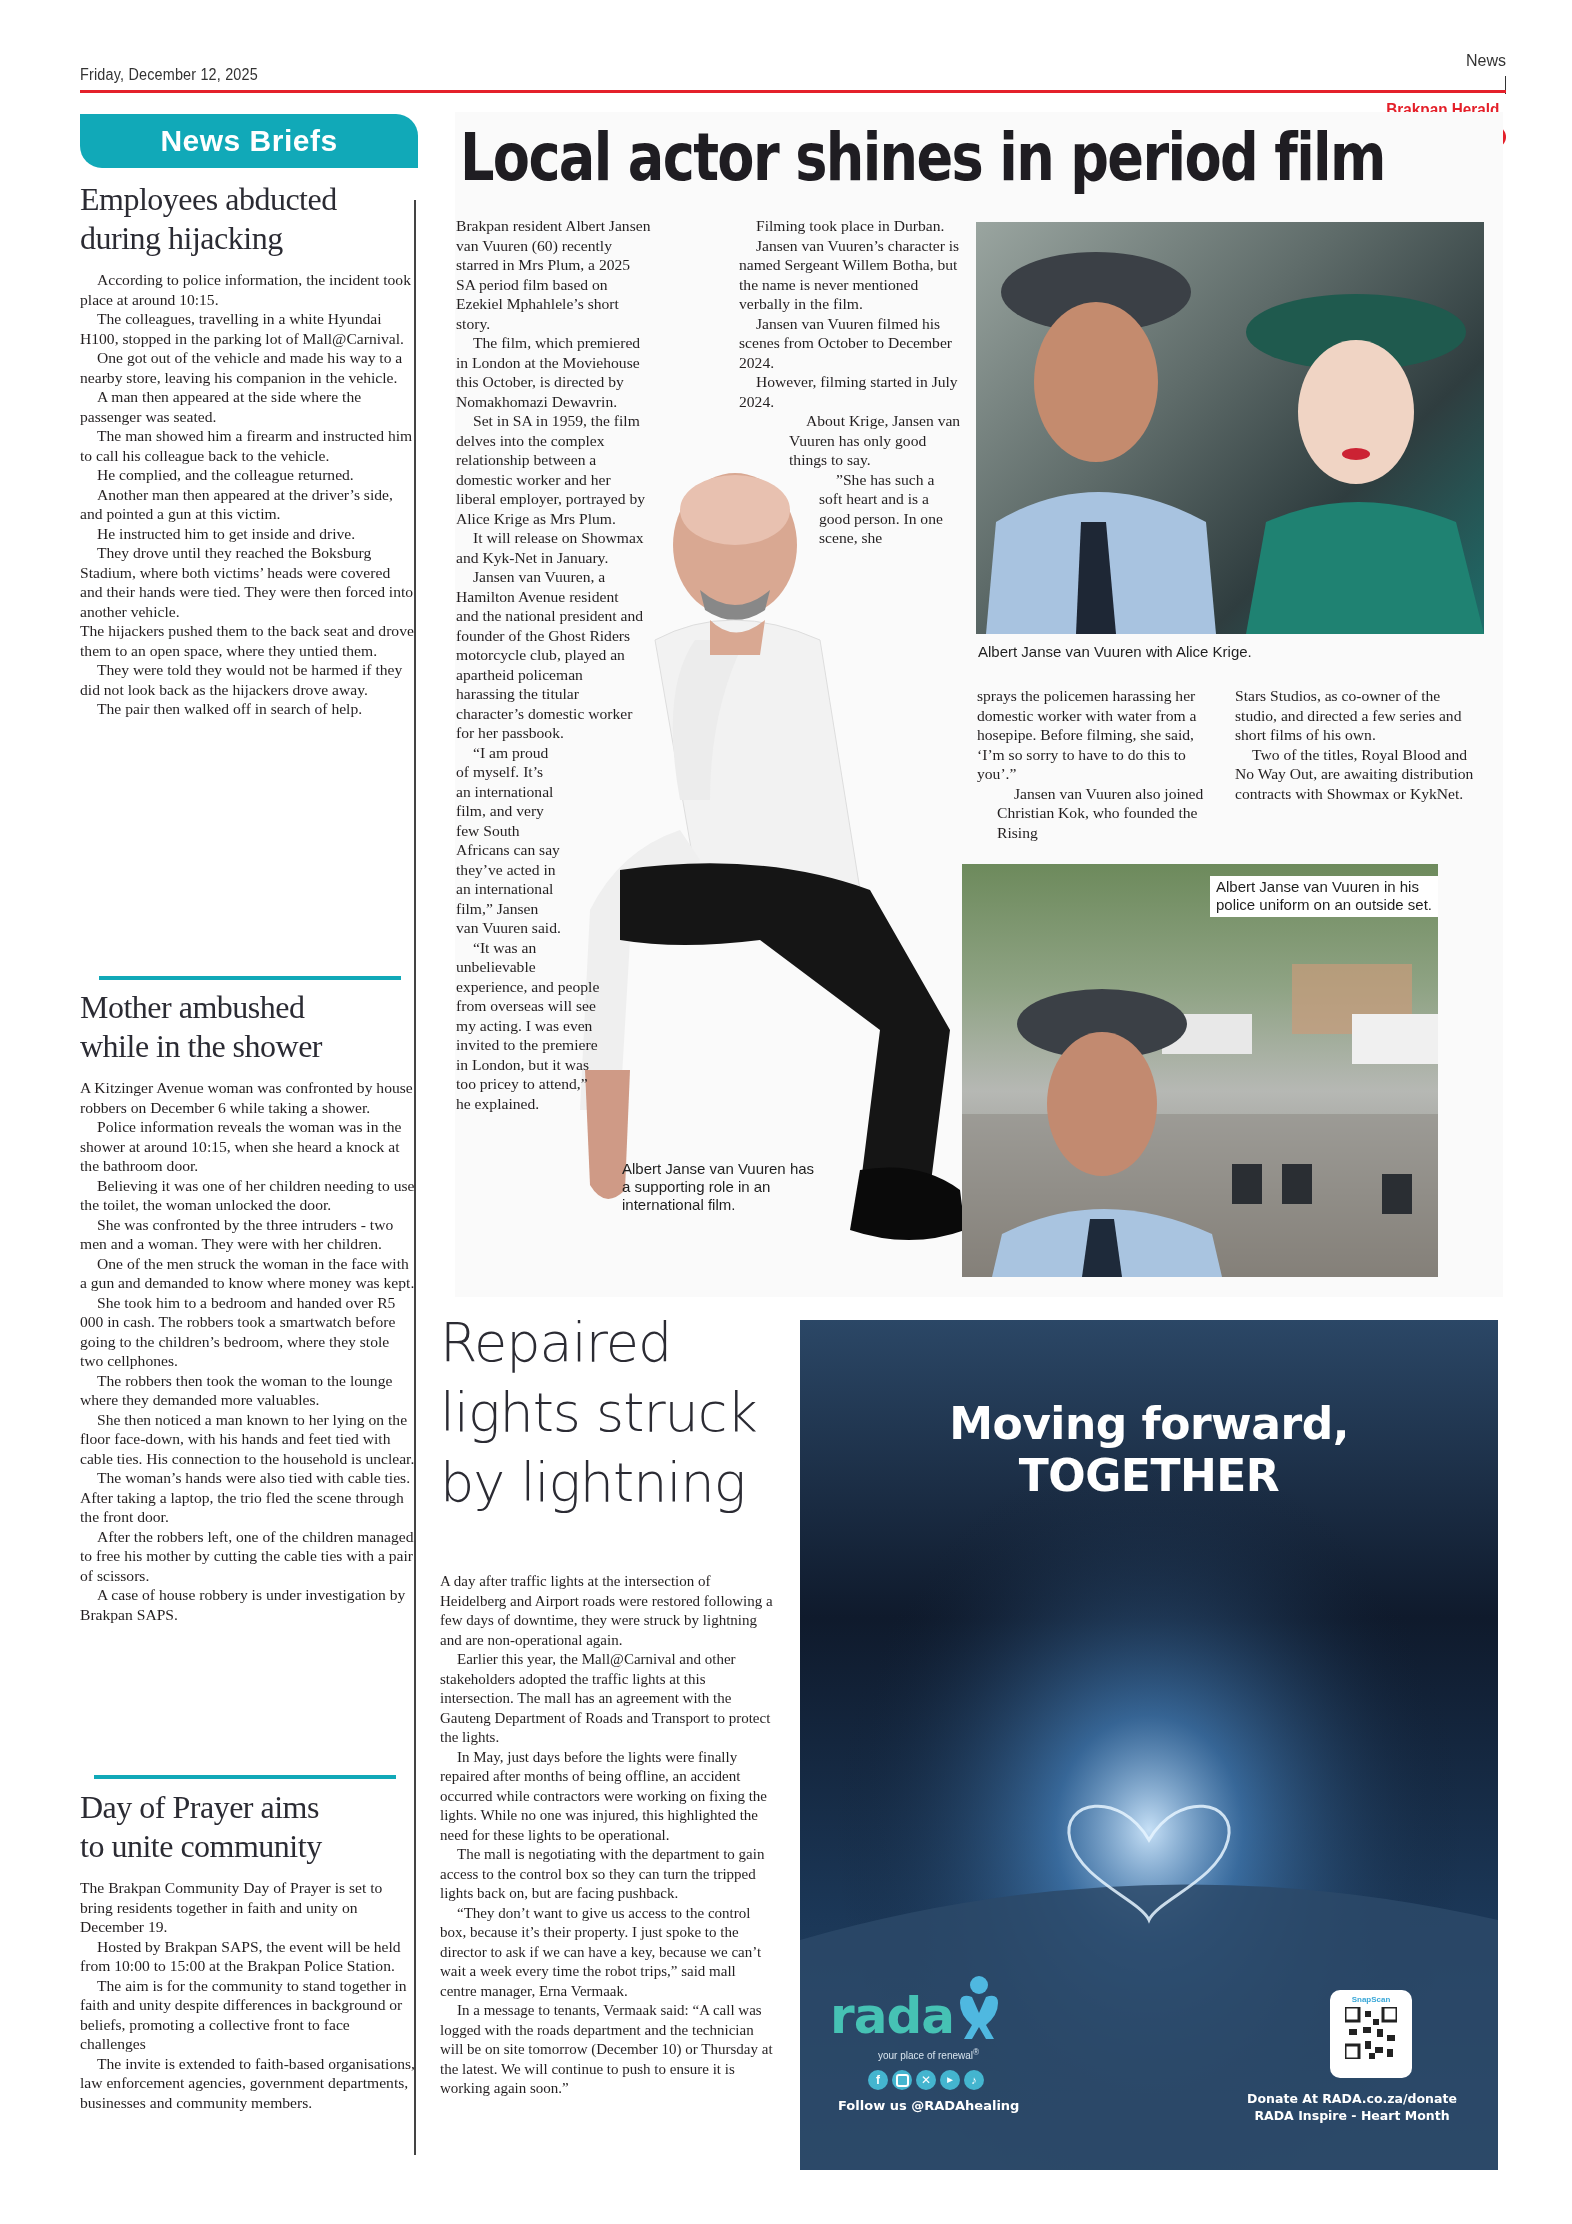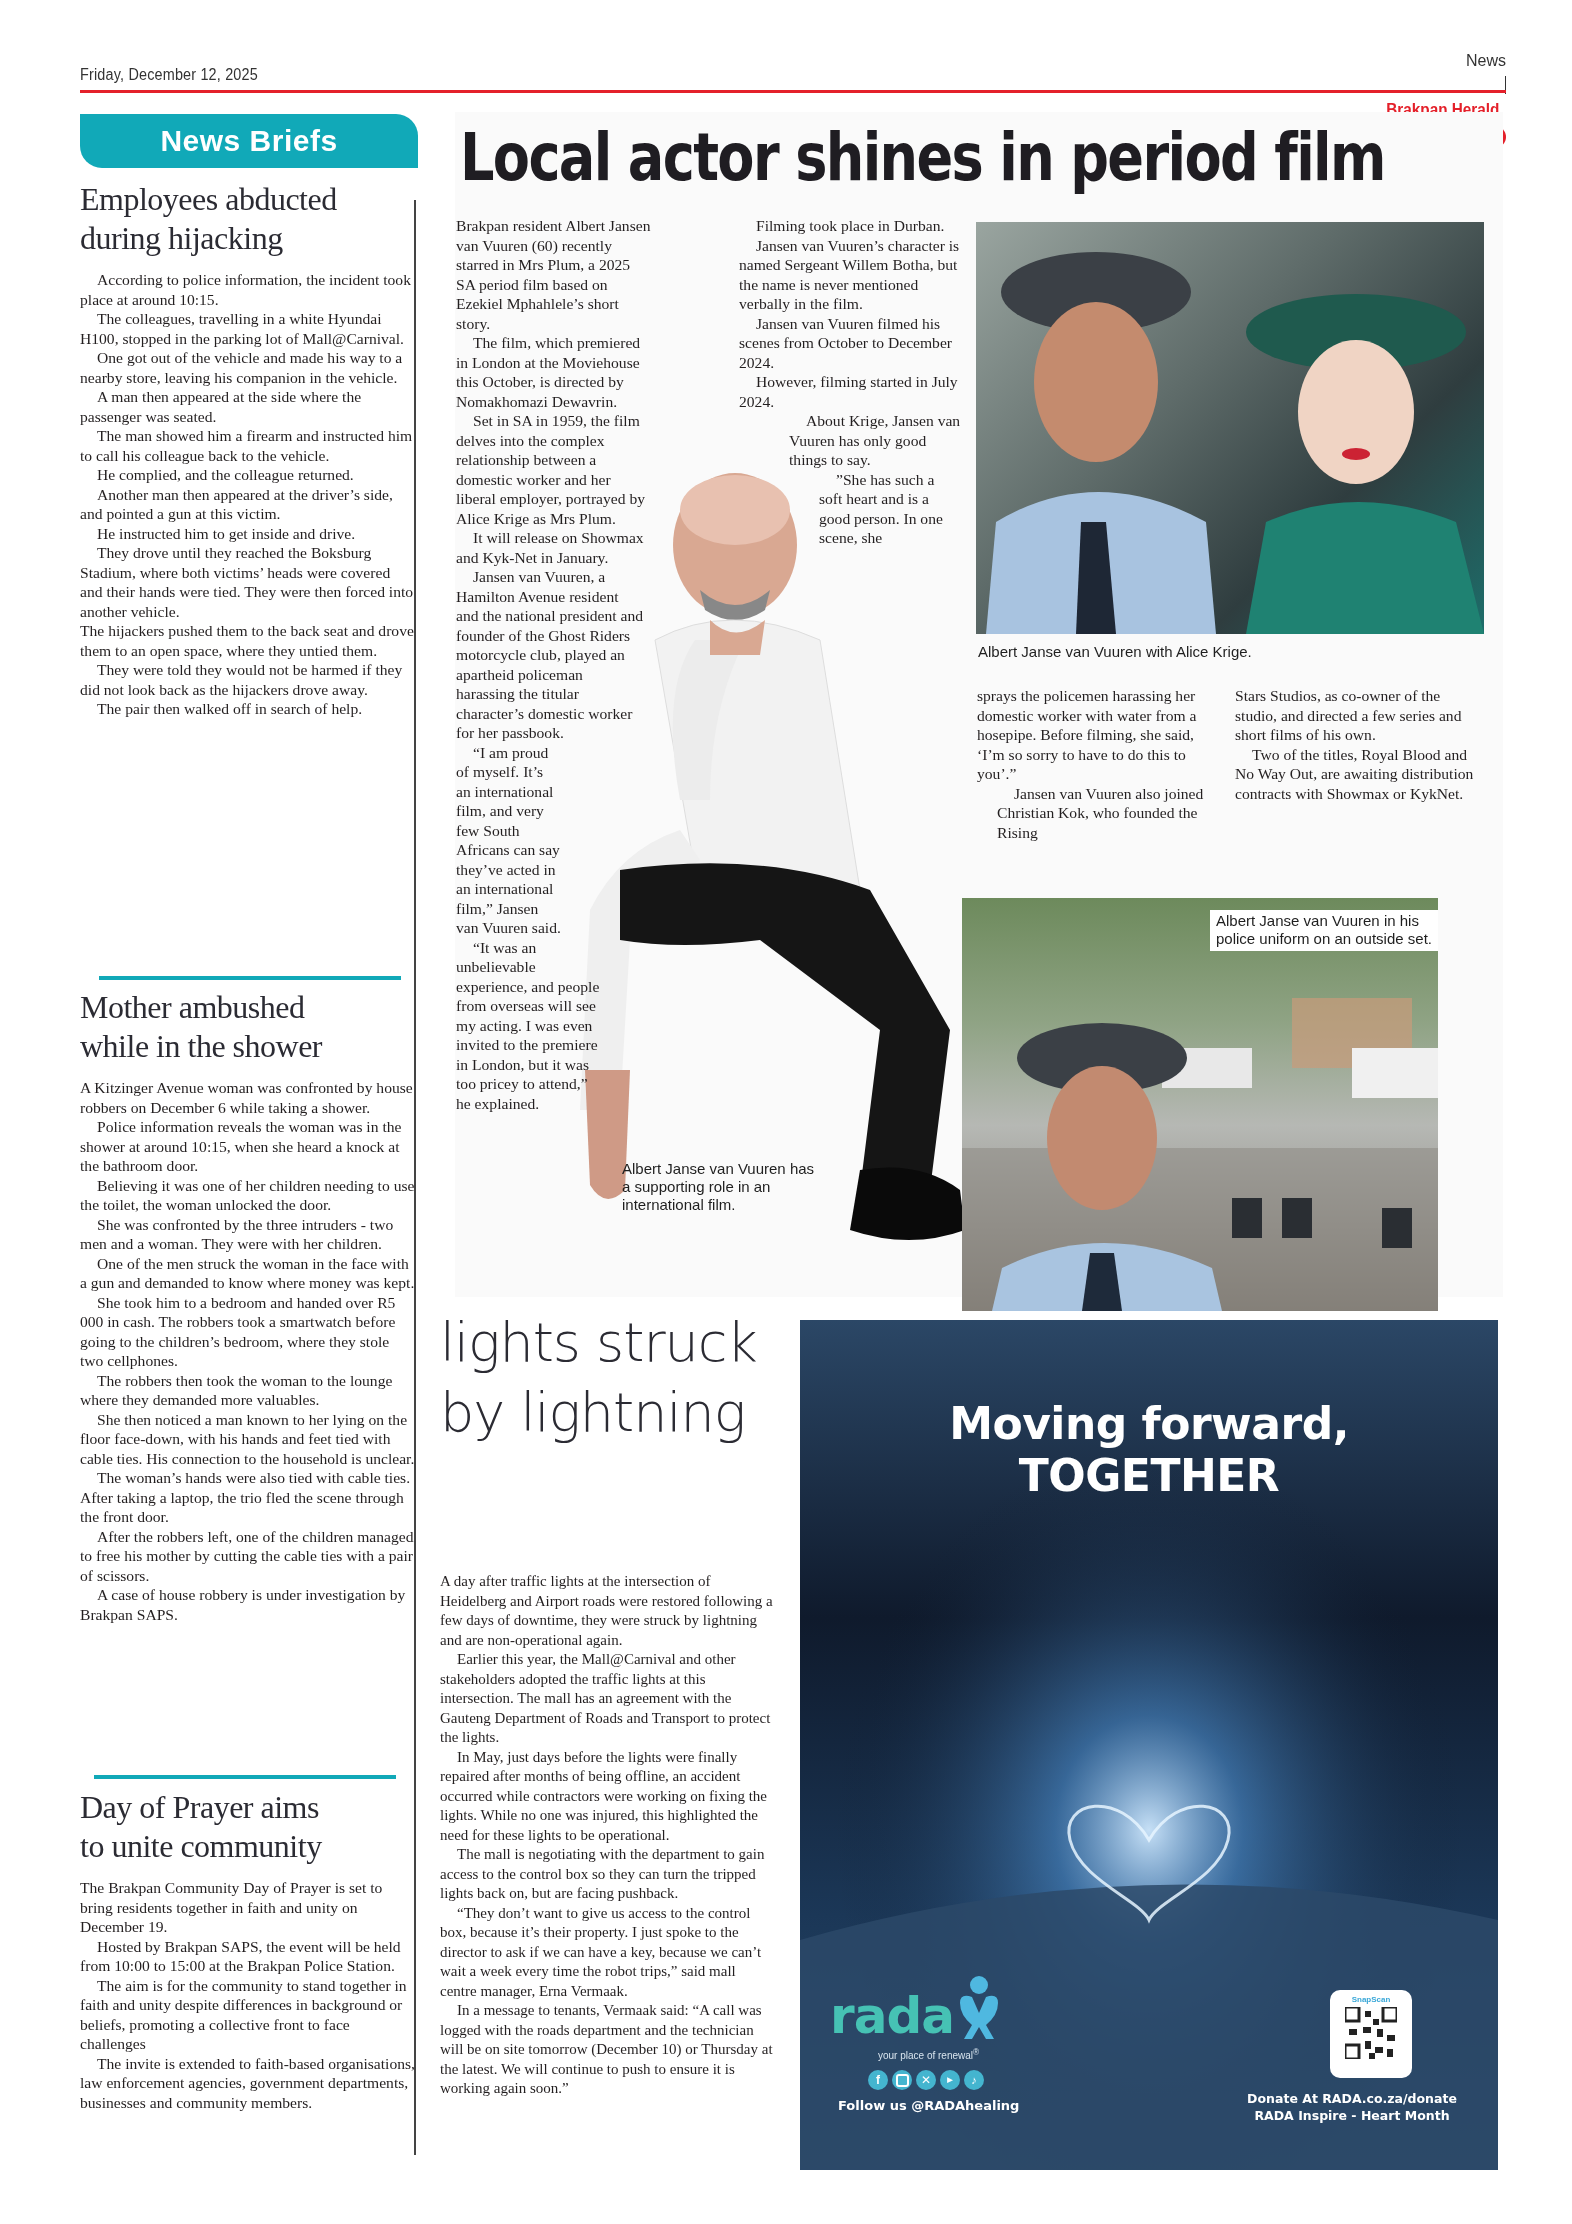--- a/index.html
+++ b/index.html
@@ -165,40 +165,41 @@
 <div class="abs body-txt" style="left:977px; top:686px; width:240px;">
   <p class="noind">sprays the policemen harassing her domestic worker with water from a hosepipe. Before filming, she said, ‘I’m so sorry to have to do this to you’.”</p>
   <p style="margin-left:20px;">Jansen van Vuuren also joined Christian Kok, who founded the Rising</p>
 </div>
 
 <div class="abs body-txt" style="left:1235px; top:686px; width:245px;">
   <p class="noind">Stars Studios, as co-owner of the studio, and directed a few series and short films of his own.</p>
   <p>Two of the titles, Royal Blood and No Way Out, are awaiting distribution contracts with Showmax or KykNet.</p>
 </div>
 
-<div class="abs photo" style="left:962px; top:898px; width:476px; height:413px; background:linear-gradient(180deg,#6d8a5c 0%,#8fa384 30%,#b6b8b4 55%,#7f7a72 100%);">
+<div class="abs photo" style="left:962px; top:864px; width:476px; height:413px; background:linear-gradient(180deg,#6d8a5c 0%,#8fa384 30%,#b6b8b4 55%,#7f7a72 100%);">
   <svg width="522" height="413" viewBox="0 0 522 413">
     <rect x="330" y="100" width="120" height="70" fill="#c99b7a" opacity="0.7"></rect>
     <rect x="200" y="150" width="90" height="40" fill="#e8e8e8"></rect>
     <rect x="390" y="150" width="120" height="50" fill="#f0f0f0"></rect>
     <rect x="0" y="250" width="522" height="163" fill="#8a8580" opacity="0.5"></rect>
 
     <ellipse cx="140" cy="160" rx="85" ry="35" fill="#3b4046"></ellipse>
     <ellipse cx="140" cy="240" rx="55" ry="72" fill="#c28a70"></ellipse>
     <path d="M40 370 Q140 320 250 370 L260 413 L30 413Z" fill="#a9c4e0"></path>
     <path d="M128 355 L152 355 L160 413 L120 413Z" fill="#1e2a3a"></path>
 
     <rect x="270" y="300" width="30" height="40" fill="#2a2e33"></rect>
     <rect x="320" y="300" width="30" height="40" fill="#2a2e33"></rect>
     <rect x="420" y="310" width="30" height="40" fill="#2a2e33"></rect>
   </svg>
   <div class="abs caption" style="left:248px; top:12px; background:#fff; padding:2px 6px 3px 6px; font-size:15px;">Albert Janse van Vuuren in his police uniform on an outside set.</div>
 </div>
 
 <div class="abs" style="left:440px; top:1308px; width:340px; font-family:'DejaVu Sans', sans-serif; font-weight:300; font-size:54px; line-height:70px; color:#2b2b33; letter-spacing:-1px;">
+  <div>Repaired</div>
   <div>lights struck</div>
   <div>by lightning</div>
 </div>
 <div class="abs body-txt" style="left:440px; top:1572px; width:335px; font-size:15px;">
   <p class="noind">A day after traffic lights at the intersection of Heidelberg and Airport roads were restored following a few days of downtime, they were struck by lightning and are non-operational again.</p>
   <p>Earlier this year, the Mall@Carnival and other stakeholders adopted the traffic lights at this intersection. The mall has an agreement with the Gauteng Department of Roads and Transport to protect the lights.</p>
   <p>In May, just days before the lights were finally repaired after months of being offline, an accident occurred while contractors were working on fixing the lights. While no one was injured, this highlighted the need for these lights to be operational.</p>
   <p>The mall is negotiating with the department to gain access to the control box so they can turn the tripped lights back on, but are facing pushback.</p>
   <p>“They don’t want to give us access to the control box, because it’s their property. I just spoke to the director to ask if we can have a key, because we can’t wait a week every time the robot trips,” said mall centre manager, Erna Vermaak.</p>
   <p>In a message to tenants, Vermaak said: “A call was logged with the roads department and the technician will be on site tomorrow (December 10) or Thursday at the latest. We will continue to push to ensure it is working again soon.”</p>

